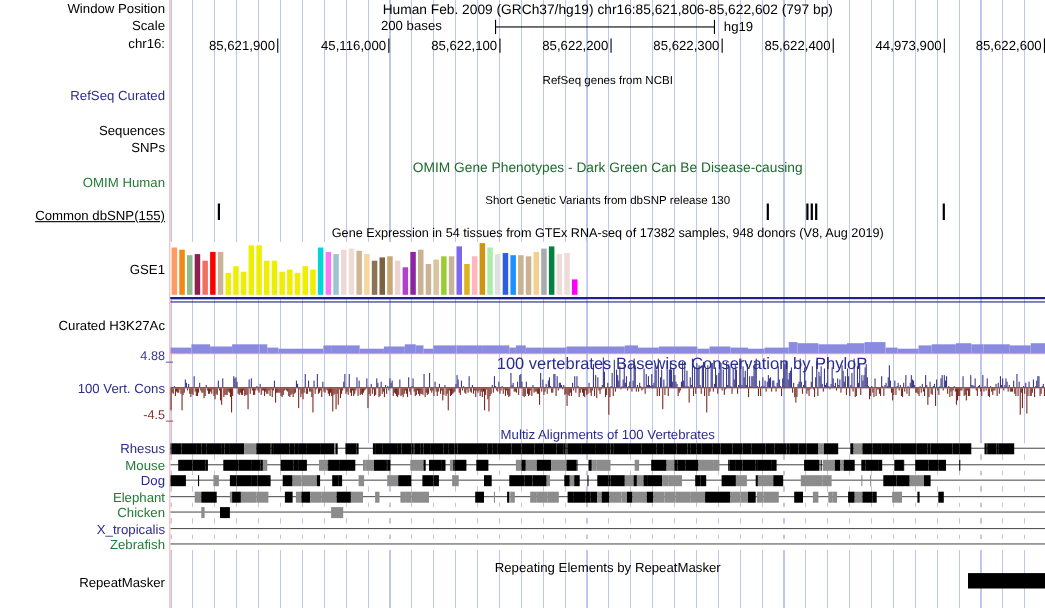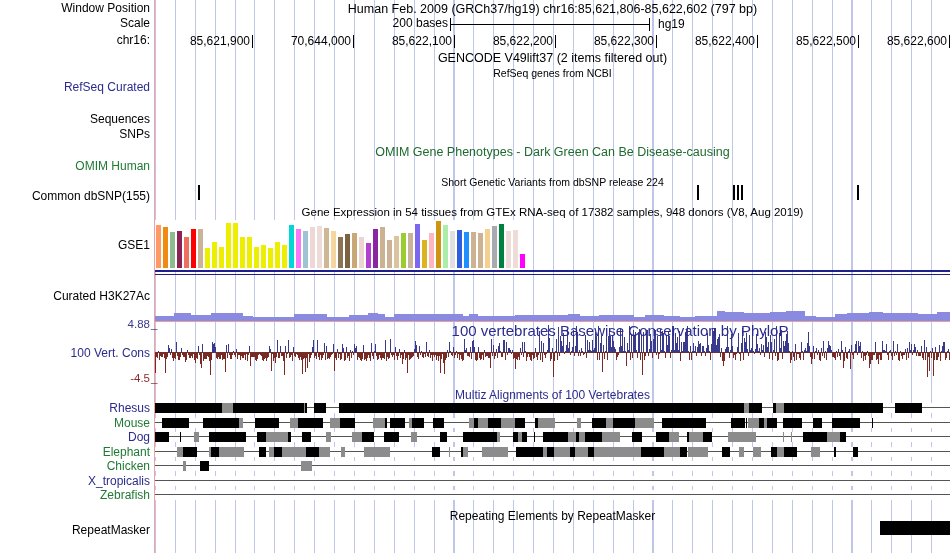--- a/index.html
+++ b/index.html
@@ -105,60 +105,59 @@
 
 <div id="browser">
 
   <div id="gridlines"></div>
   <div id="leftredline"></div>
 
   <div class="lbl black" style="top:2px; left:0; width:150px;">Window Position</div>
   <div class="ctr black" id="hdrtitle">Human Feb. 2009 (GRCh37/hg19)   chr16:85,621,806-85,622,602 (797 bp)</div>
 
   <div class="lbl black" id="scalelbl" style="left:0; width:150px;">Scale</div>
-  <div class="lbl black" style="top:17px; left:300px; width:148px;">200 bases</div>
+  <div class="lbl black" style="top:17px; left:300px; width:148px;text-align:center;">200 bases</div>
   <div id="scalebar" style="left:450px; top:17px; width:200px; height:15px;">
     <div class="tickL" style="left:0;"></div>
     <div class="hbar" style="left:0; width:200px;"></div>
     <div class="tickR" style="left:199px;"></div>
   </div>
   <div id="hg19lbl" style="left:658px;">hg19</div>
 
   <div class="lbl black" style="top:34px; left:0; width:150px;">chr16:</div>
   <div id="ruler">
       <div class="coord" style="left: 95px;">85,621,900</div>
       <div class="rtick" style="left: 97px;"></div>
-      <div class="coord" style="left: 196px;">70,644,000</div>
+      <div class="coord" style="left: 196px;">45,116,000</div>
       <div class="rtick" style="left: 198px;"></div>
       <div class="coord" style="left: 297px;">85,622,100</div>
       <div class="rtick" style="left: 299px;"></div>
       <div class="coord" style="left: 398px;">85,622,200</div>
       <div class="rtick" style="left: 400px;"></div>
       <div class="coord" style="left: 499px;">85,622,300</div>
       <div class="rtick" style="left: 501px;"></div>
       <div class="coord" style="left: 600px;">85,622,400</div>
       <div class="rtick" style="left: 602px;"></div>
-      <div class="coord" style="left: 701px;">85,622,500</div>
+      <div class="coord" style="left: 701px;">44,973,900</div>
       <div class="rtick" style="left: 703px;"></div>
       <div class="coord" style="left: 792px;">85,622,600</div>
       <div class="rtick" style="left: 794px;"></div>
     </div>
 
-  <div class="ctr black" style="top:51px; left:155px; width:795px; font-size:12.5px;">GENCODE V49lift37 (2 items filtered out)</div>
   <div class="ctr black" style="top:67px; left:155px; width:795px; font-size:10.5px;">RefSeq genes from NCBI</div>
   <div class="lbl blue" style="top:81px; left:0; width:150px;">RefSeq Curated</div>
 
   <div class="lbl black" style="top:113px; left:0; width:150px;">Sequences</div>
   <div class="lbl black" style="top:128px; left:0; width:150px;">SNPs</div>
 
   <div class="ctr green" style="top:145px; left:155px; width:795px; font-size:12.5px;">OMIM Gene Phenotypes - Dark Green Can Be Disease-causing</div>
   <div class="lbl green" style="top:160px; left:0; width:150px;">OMIM Human</div>
 
-  <div class="ctr black" style="top:176px; left:155px; width:795px; font-size:10.5px;">Short Genetic Variants from dbSNP release 224</div>
-  <div class="lbl black" style="top:190px; left:0; width:150px;">Common dbSNP(155)</div>
+  <div class="ctr black" style="top:176px; left:155px; width:795px; font-size:10.5px;">Short Genetic Variants from dbSNP release 130</div>
+  <div class="lbl black" style="top:190px; left:0; width:150px;text-decoration:underline;">Common dbSNP(155)</div>
   <div id="snpticks">
       <i style="left: 198px;"></i>
       <i style="left: 697px;"></i>
       <i style="left: 733px;"></i>
       <i style="left: 737px;"></i>
       <i style="left: 741px;"></i>
       <i style="left: 857px;"></i>
     </div>
 
   <div class="ctr black" style="top:206px; left:155px; width:795px; font-size:11.5px;">Gene Expression in 54 tissues from GTEx RNA-seq of 17382 samples, 948 donors (V8, Aug 2019)</div>

